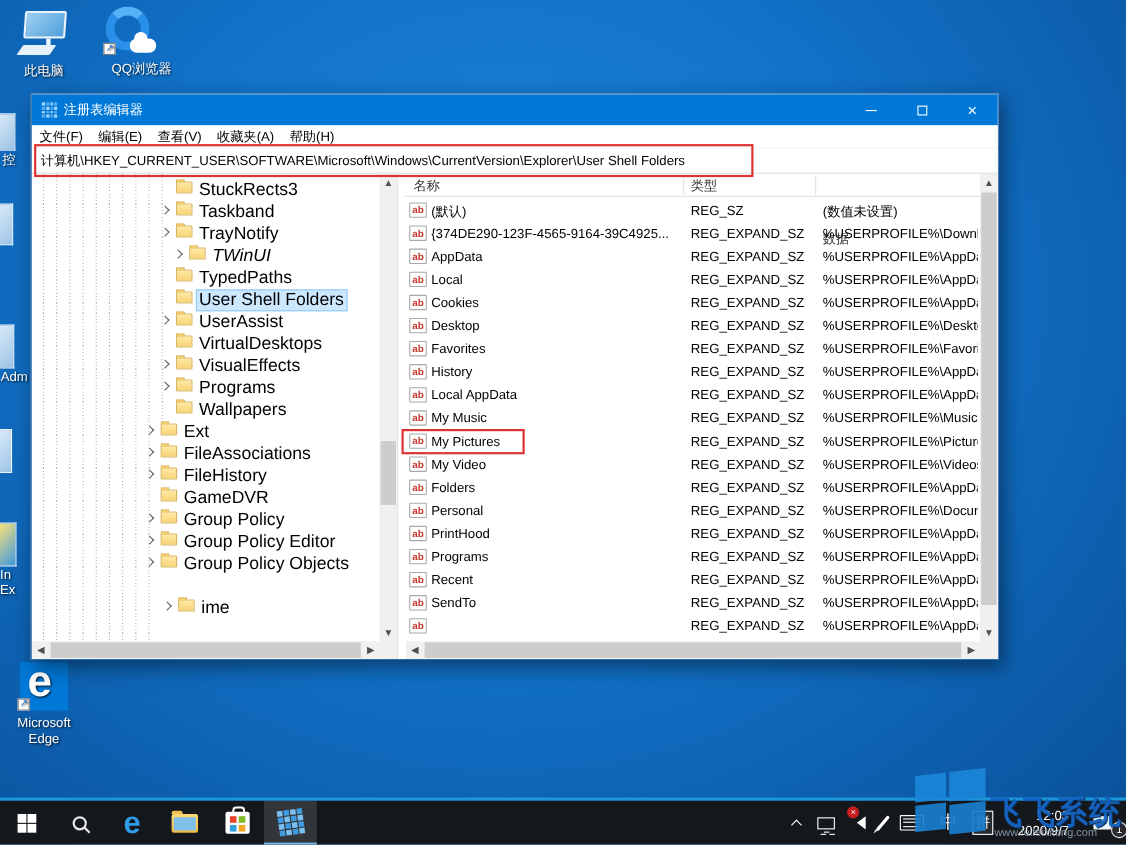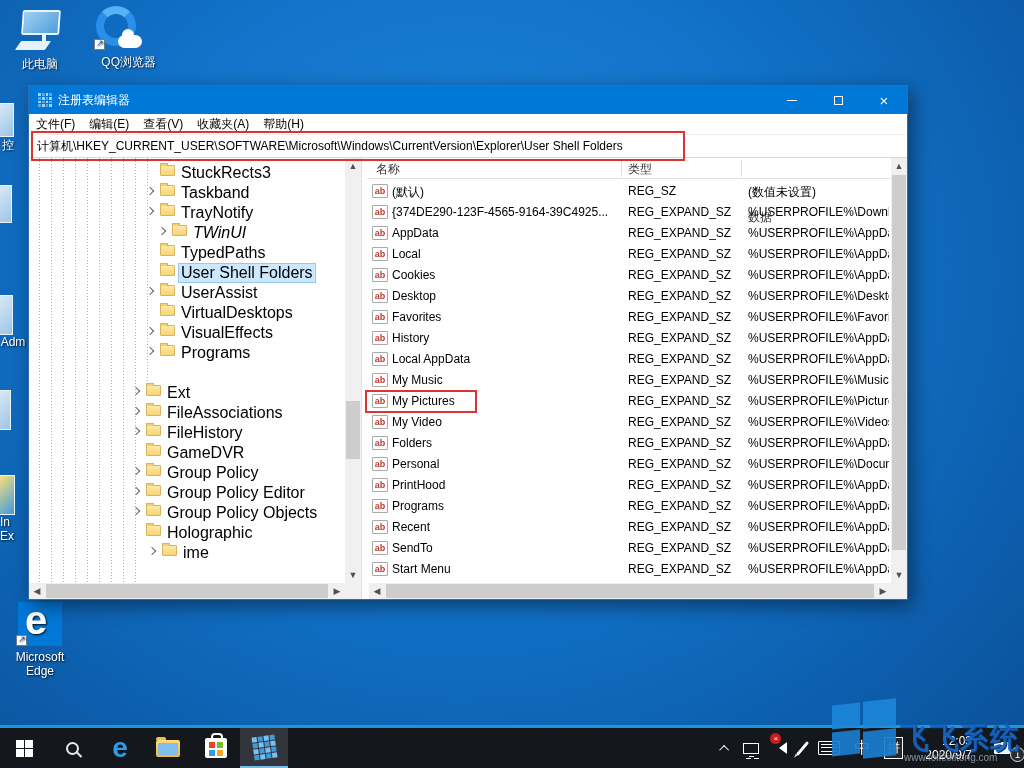--- a/index.html
+++ b/index.html
@@ -303,20 +303,24 @@
             <div class="tree-row" style="top: 163px; left: 0px; right: 0px;">
               <span class="tw-arrow" style="left:118px;"></span>
               <span class="folder" style="left:131px;"></span>
               <span class="tree-label" style="left:149px;">VisualEffects</span>
             </div>
             <div class="tree-row" style="top: 183px; left: 0px; right: 0px;">
               <span class="tw-arrow" style="left:118px;"></span>
               <span class="folder" style="left:131px;"></span>
               <span class="tree-label" style="left:149px;">Programs</span>
             </div>
+            <div class="tree-row" style="top: 203px; left: 0px; right: 0px;">
+              <span class="folder" style="left:131px;"></span>
+              <span class="tree-label" style="left:149px;">Wallpapers</span>
+            </div>
             <div class="tree-row" style="top: 223px; left: 0px; right: 0px;">
               <span class="tw-arrow" style="left:104px;"></span>
               <span class="folder" style="left:117px;"></span>
               <span class="tree-label" style="left:135px;">Ext</span>
             </div>
             <div class="tree-row" style="top: 243px; left: 0px; right: 0px;">
               <span class="tw-arrow" style="left:104px;"></span>
               <span class="folder" style="left:117px;"></span>
               <span class="tree-label" style="left:135px;">FileAssociations</span>
             </div>
@@ -336,24 +340,20 @@
             </div>
             <div class="tree-row" style="top: 323px; left: 0px; right: 0px;">
               <span class="tw-arrow" style="left:104px;"></span>
               <span class="folder" style="left:117px;"></span>
               <span class="tree-label" style="left:135px;">Group Policy Editor</span>
             </div>
             <div class="tree-row" style="top: 343px; left: 0px; right: 0px;">
               <span class="tw-arrow" style="left:104px;"></span>
               <span class="folder" style="left:117px;"></span>
               <span class="tree-label" style="left:135px;">Group Policy Objects</span>
-            </div>
-            <div class="tree-row" style="top: 363px; left: 0px; right: 0px;">
-              <span class="folder" style="left:117px;"></span>
-              <span class="tree-label" style="left:135px;">Holographic</span>
             </div>
             <div class="tree-row" style="top: 383px; left: 16px; right: 0px;">
               <span class="tw-arrow" style="left:104px;"></span>
               <span class="folder" style="left:117px;"></span>
               <span class="tree-label" style="left:135px;">ime</span>
             </div>
           </div>
         <div class="sb-v" style="right:0;">
           <div class="sb-arrow" style="top:0;">▲</div>
           <div class="sb-thumb-v" style="top:243px; height:58px;"></div>
@@ -479,21 +479,20 @@
               <span class="cell-data">%USERPROFILE%\AppDa</span>
             </div>
             <div class="list-row" style="top: 357px;">
               <span class="ab-icon">ab</span>
               <span class="cell-name">SendTo</span>
               <span class="cell-type">REG_EXPAND_SZ</span>
               <span class="cell-data">%USERPROFILE%\AppDa</span>
             </div>
             <div class="list-row" style="top: 378px;">
               <span class="ab-icon">ab</span>
-              <span class="cell-name">Start Menu</span>
               <span class="cell-type">REG_EXPAND_SZ</span>
               <span class="cell-data">%USERPROFILE%\AppDa</span>
             </div>
           </div>
         <div class="sb-v" style="right:0;">
           <div class="sb-arrow" style="top:0;">▲</div>
           <div class="sb-thumb-v" style="top:17px; height:375px;"></div>
           <div class="sb-arrow" style="bottom:0;">▼</div>
         </div>
         <div class="sb-h" style="left:2px; right:16px;">

